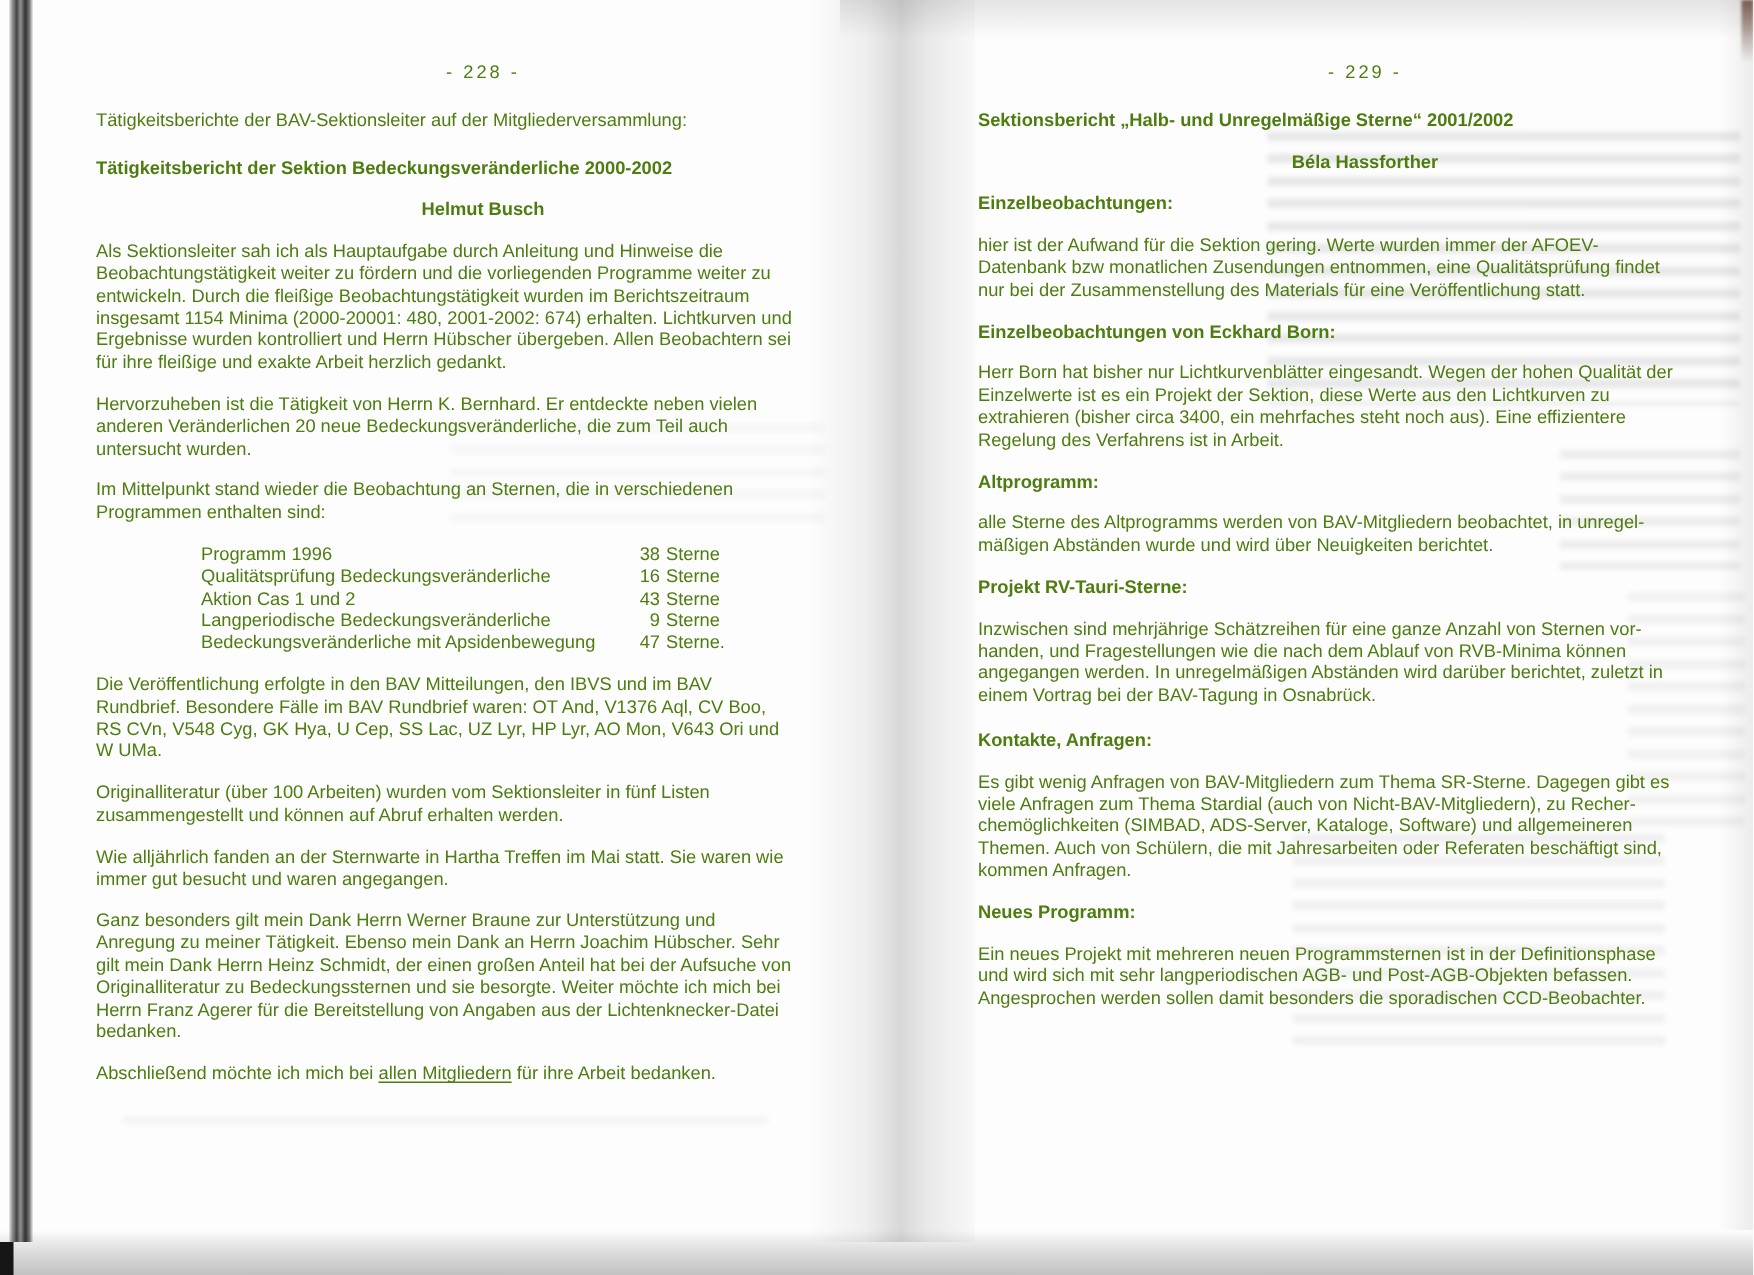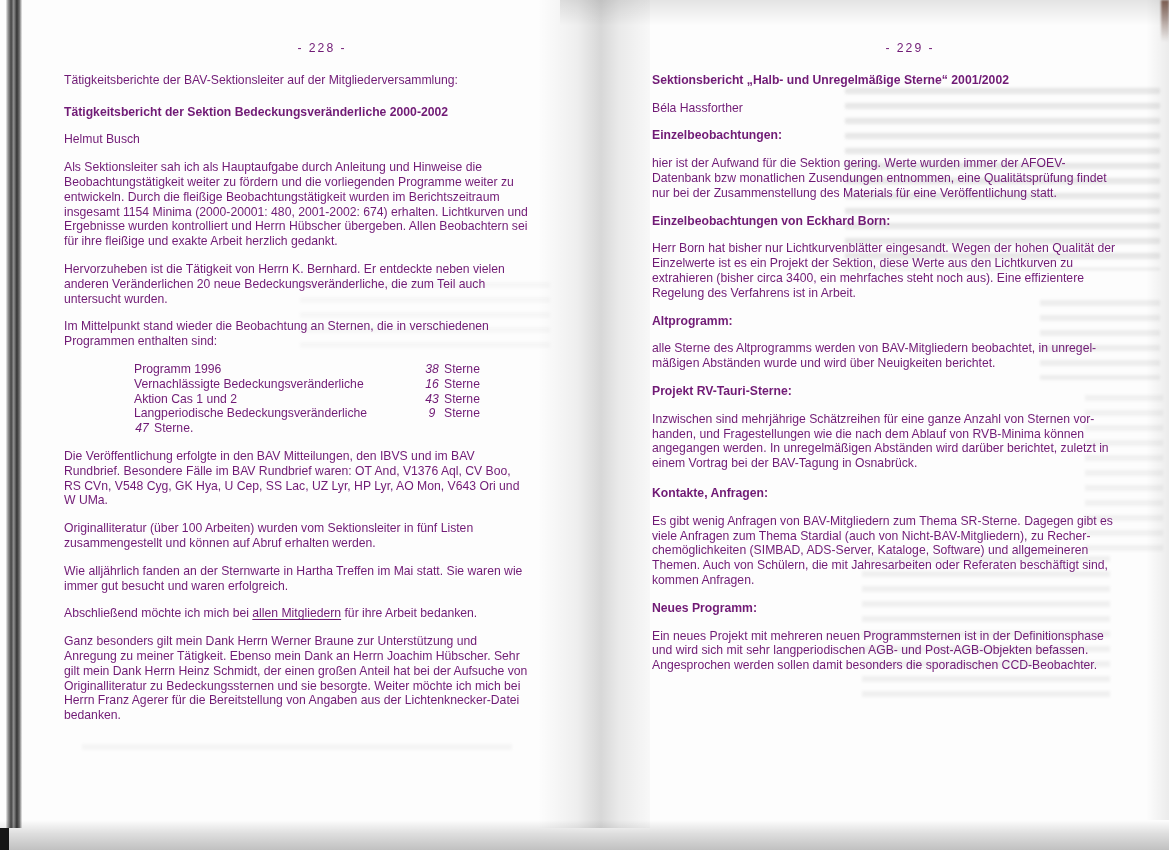--- a/index.html
+++ b/index.html
@@ -2,21 +2,21 @@
 <html><head>
 <meta charset="utf-8">
 <style>
   html,body{margin:0;padding:0;background:#ffffff;}
   .book{
     position:relative;
     width:1169px;height:850px;
     background:#fdfdfd;
     overflow:hidden;
     font-family:"Liberation Sans", sans-serif;
-    color:#701a75;
+    color:#4d7c0f;
   }
   
   .binding-strip{
     position:absolute;left:6px;top:0;width:16px;height:828px;z-index:1;
     background:linear-gradient(90deg,#ececec 0%,#9a9a9a 12%,#454545 32%,#8f8f8f 48%,#333333 68%,#6e6e6e 84%,#f0f0f0 100%);
   }
   .gutter-shadow{
     position:absolute;left:538px;top:0;width:112px;height:828px;z-index:0;
     background:linear-gradient(90deg,rgba(0,0,0,0) 0%,rgba(0,0,0,0.06) 35%,rgba(0,0,0,0.15) 56%,rgba(0,0,0,0.08) 72%,rgba(0,0,0,0.02) 100%);
   }
@@ -56,29 +56,29 @@
   .page-text{
     position:absolute;top:41px;z-index:2;
     font-size:12.2px;line-height:14.8px;
   }
   .page-left{left:64px;width:516px;}
   .page-right{left:652px;width:516px;}
   .pgnum{text-align:center;margin:0 0 17px 0;letter-spacing:2px;}
   .para{white-space:pre-line;margin:0 0 13px 0;}
   .intro{margin-bottom:17px;}
   .doc-title{font-weight:bold;white-space:pre-line;margin:0 0 13px 0;}
-  .author{text-align:left;margin:0 0 13px 0;}
+  .author{text-align:center;margin:0 0 13px 0;font-weight:bold;}
   .heading{font-weight:bold;margin:0 0 13px 0;}
   .section.extra-gap{margin-top:15px;display:block;}
   .underline{text-decoration:underline;text-underline-offset:2px;}
   
   .ptable{margin:0 0 13px 0;padding-left:70px;}
   .prow{display:flex;}
   .plabel{width:290px;flex:0 0 290px;}
-  .pnum{display:inline-block;width:16px;text-align:center;margin-right:4px;font-style:italic;}
+  .pnum{display:inline-block;width:16px;text-align:right;margin-right:4px;}
   .punit{}
 </style>
 </head>
 <body>
 
 <div class="book">
 
   <div class="gutter-shadow"></div>
   <div class="top-wash"></div>
   <div class="right-edge-wash"></div>
@@ -110,55 +110,56 @@
     <p class="para">Im Mittelpunkt stand wieder die Beobachtung an Sternen, die in verschiedenen
 Programmen enthalten sind:</p>
 
     <div class="ptable">
       <div class="prow">
         <span class="plabel">Programm 1996</span>
           <span class="pnum">38</span>
           <span class="punit">Sterne</span>
       </div>
       <div class="prow">
-        <span class="plabel">Vernachlässigte Bedeckungsveränderliche</span>
+        <span class="plabel">Qualitätsprüfung Bedeckungsveränderliche</span>
           <span class="pnum">16</span>
           <span class="punit">Sterne</span>
       </div>
       <div class="prow">
         <span class="plabel">Aktion Cas 1 und 2</span>
           <span class="pnum">43</span>
           <span class="punit">Sterne</span>
       </div>
       <div class="prow">
         <span class="plabel">Langperiodische Bedeckungsveränderliche</span>
           <span class="pnum">9</span>
           <span class="punit">Sterne</span>
       </div>
       <div class="prow">
+        <span class="plabel">Bedeckungsveränderliche mit Apsidenbewegung</span>
           <span class="pnum">47</span>
           <span class="punit">Sterne.</span>
       </div>
     </div>
 
     <p class="para">Die Veröffentlichung erfolgte in den BAV Mitteilungen, den IBVS und im BAV
 Rundbrief. Besondere Fälle im BAV Rundbrief waren: OT And, V1376 Aql, CV Boo,
 RS CVn, V548 Cyg, GK Hya, U Cep, SS Lac, UZ Lyr, HP Lyr, AO Mon, V643 Ori und
 W UMa.</p>
     <p class="para">Originalliteratur (über 100 Arbeiten) wurden vom Sektionsleiter in fünf Listen
 zusammengestellt und können auf Abruf erhalten werden.</p>
     <p class="para">Wie alljährlich fanden an der Sternwarte in Hartha Treffen im Mai statt. Sie waren wie
-immer gut besucht und waren erfolgreich.</p>
-    <p class="para"><span>Abschließend möchte ich mich bei </span><span class="underline">allen Mitgliedern</span><span> für ihre Arbeit bedanken.</span></p>
+immer gut besucht und waren angegangen.</p>
     <p class="para">Ganz besonders gilt mein Dank Herrn Werner Braune zur Unterstützung und
 Anregung zu meiner Tätigkeit. Ebenso mein Dank an Herrn Joachim Hübscher. Sehr
 gilt mein Dank Herrn Heinz Schmidt, der einen großen Anteil hat bei der Aufsuche von
 Originalliteratur zu Bedeckungssternen und sie besorgte. Weiter möchte ich mich bei
 Herrn Franz Agerer für die Bereitstellung von Angaben aus der Lichtenknecker-Datei
 bedanken.</p>
+    <p class="para"><span>Abschließend möchte ich mich bei </span><span class="underline">allen Mitgliedern</span><span> für ihre Arbeit bedanken.</span></p>
   </div>
 
   <div class="page-text page-right">
     <div class="pgnum">-  229  -</div>
     <p class="doc-title">Sektionsbericht „Halb- und Unregelmäßige Sterne“ 2001/2002</p>
     <p class="author">Béla Hassforther</p>
 
     <div class="section">
       <p class="heading">Einzelbeobachtungen:</p>
       <p class="para">hier ist der Aufwand für die Sektion gering. Werte wurden immer der AFOEV-

